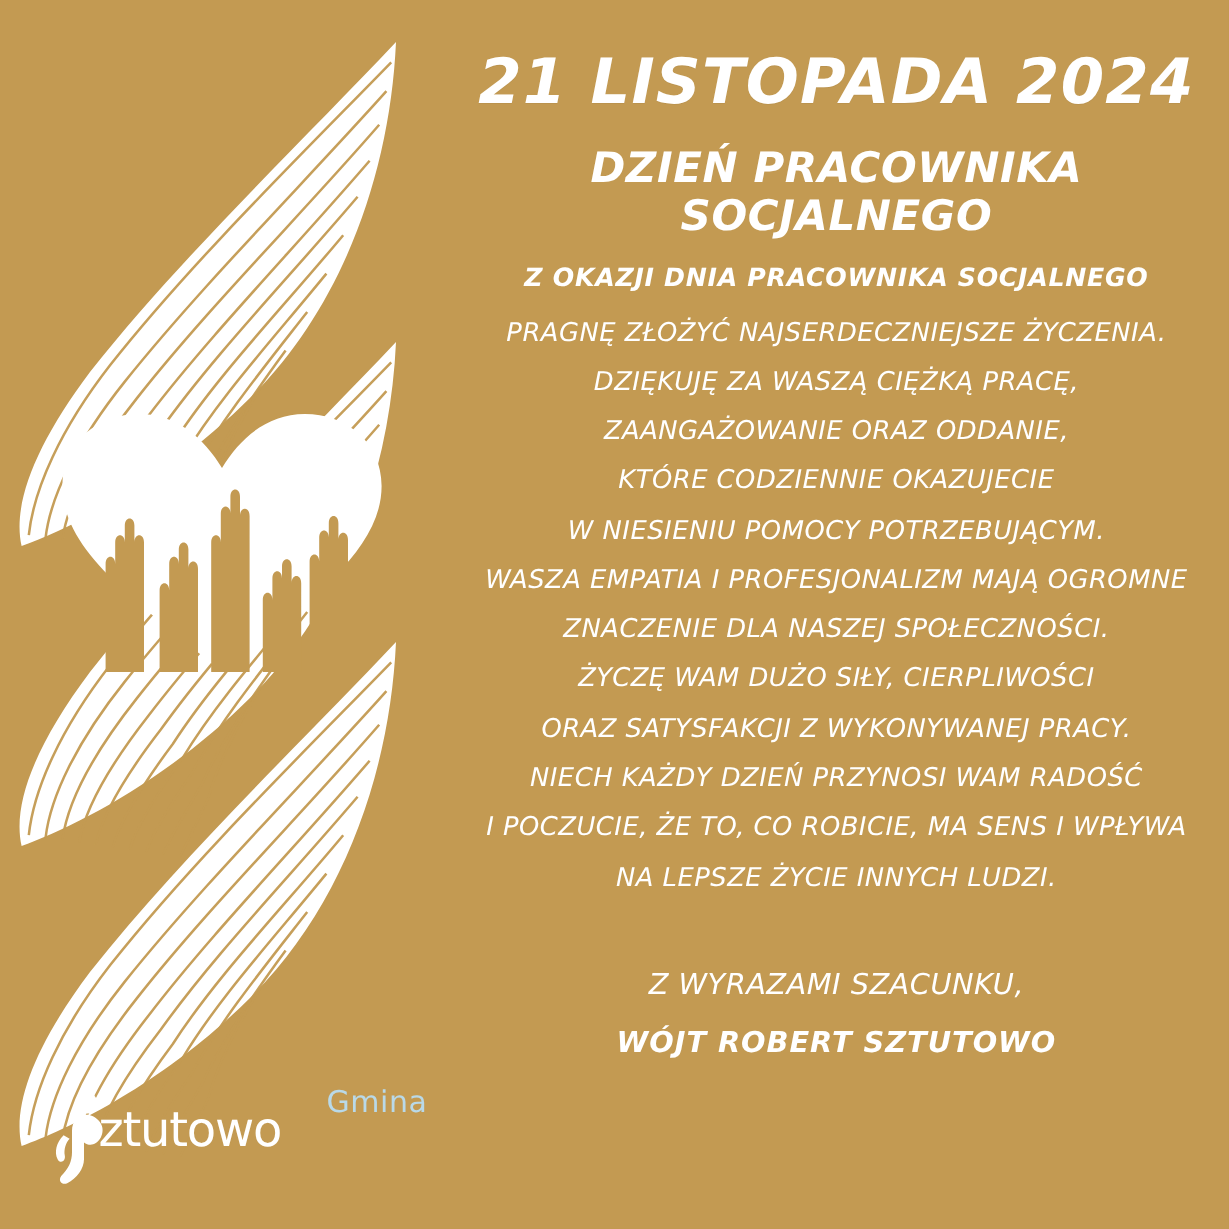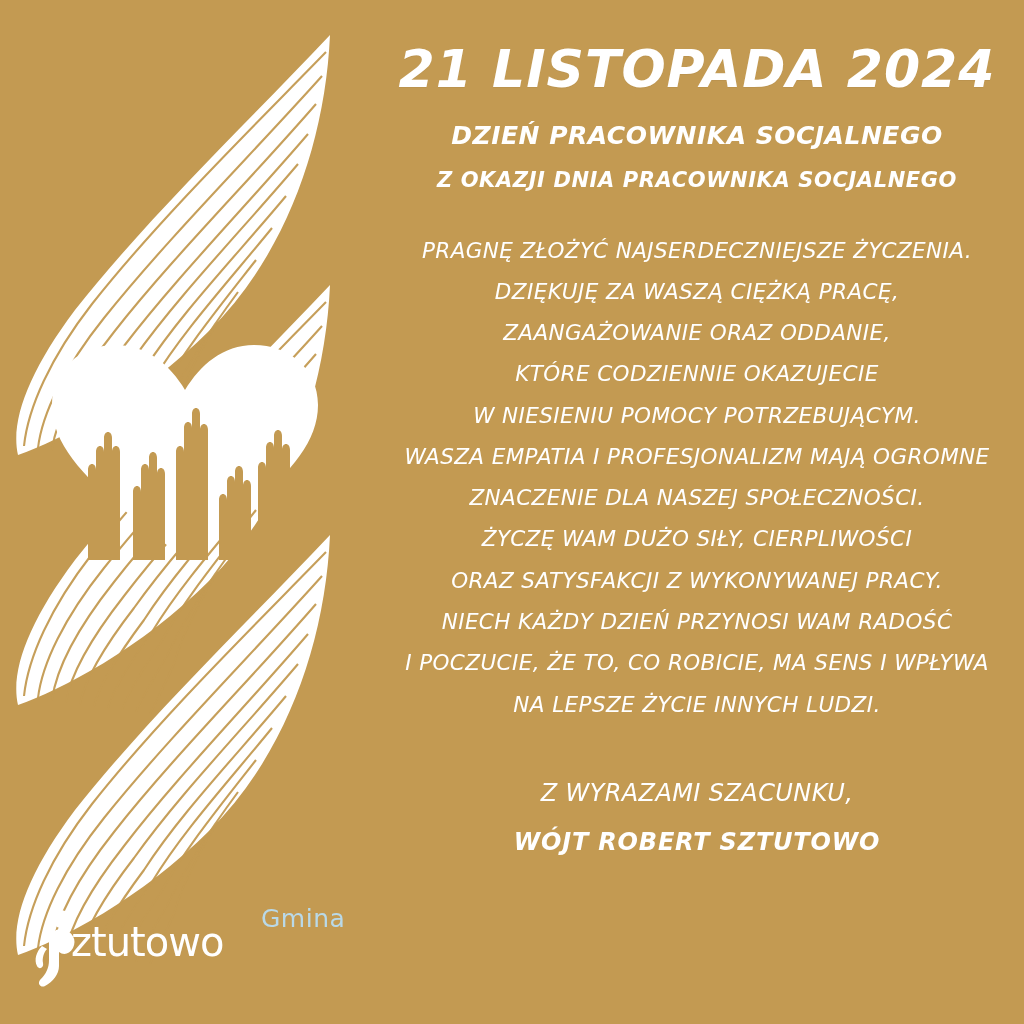--- a/index.html
+++ b/index.html
@@ -35,21 +35,21 @@
 
   .art-svg {
     position: absolute;
     left: 0;
     top: 0;
   }
 
   
   .logo-block {
     position: absolute;
-    left: 33px;
+    left: 44px;
     bottom: 28px;
     width: 350px;
     height: 100px;
   }
 
   .logo-gmina {
     position: absolute;
     left: 228px;
     top: 8px;
     font-family: "DejaVu Sans", sans-serif;
@@ -96,35 +96,35 @@
     letter-spacing: 1px;
     line-height: 1.05;
     text-shadow: 0 1px 0 rgba(0,0,0,0.04);
   }
 
   .subheadline {
     margin-top: 24px;
     font-family: "DejaVu Sans", sans-serif;
     font-weight: bold;
     font-style: italic;
-    font-size: 25px;
+    font-size: 35px;
     letter-spacing: 0.5px;
   }
 
   .lede {
     margin-top: 18px;
     font-family: "DejaVu Sans", sans-serif;
     font-weight: bold;
     font-style: italic;
     font-size: 21px;
     letter-spacing: 0.6px;
   }
 
   .body-text {
-    margin-top: 38px;
+    margin-top: 14px;
     font-family: "DejaVu Sans", sans-serif;
     font-style: italic;
     font-size: 21.5px;
     line-height: 1.92;
     letter-spacing: 0.4px;
     white-space: pre-line;
   }
 
   .signoff {
     margin-top: 44px;

